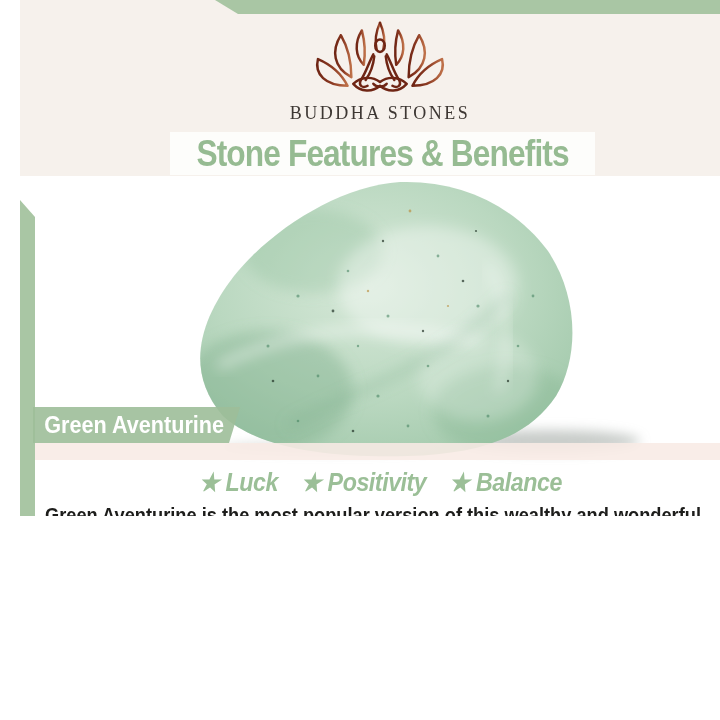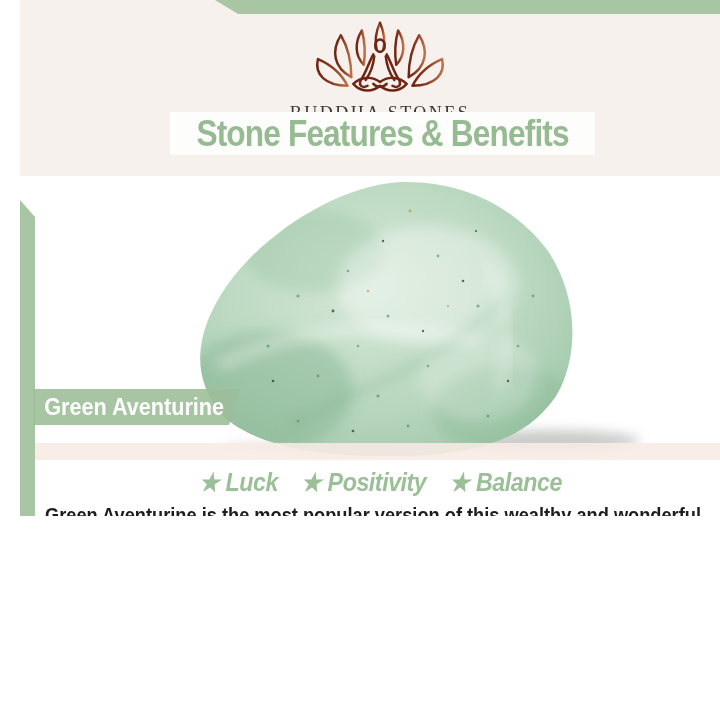--- a/index.html
+++ b/index.html
@@ -5,21 +5,21 @@
   html,body{margin:0;padding:0;background:#ffffff;}
   .canvas{position:relative;width:720px;height:516px;overflow:hidden;background:#ffffff;
           font-family:"Liberation Sans",sans-serif;margin-left:20px;}
 
   
   .header-cream{position:absolute;left:0;top:0;width:720px;height:176px;background:#f6f1ec;z-index:1;}
   .logo-wrap{position:absolute;left:0;top:18px;width:720px;display:flex;justify-content:center;z-index:3;}
   .brand-name{position:absolute;left:0;top:103px;width:720px;text-align:center;
       font-family:"Liberation Serif",serif;font-size:18px;letter-spacing:2.5px;color:#3d3733;z-index:3;}
 
-  .title-band{position:absolute;left:150px;top:112px;width:425px;height:43px;background:#fdfdfb;
+  .title-band{position:absolute;left:150px;top:132px;width:425px;height:43px;background:#fdfdfb;
       z-index:4;display:flex;align-items:center;justify-content:center;}
   .title-band span{font-size:36px;font-weight:bold;color:#96bb92;white-space:nowrap;
       transform:scaleX(0.88);letter-spacing:-1px;}
 
   
   .band{position:absolute;background:#a9c6a4;z-index:5;}
   .band-top{left:195px;top:0;width:525px;height:14px;
       clip-path:polygon(0 0,100% 0,100% 100%,23px 100%);}
   .band-right{left:705px;top:0;width:15px;height:546px;
       clip-path:polygon(0 0,100% 0,100% 100%,0 calc(100% - 23px));}
@@ -29,21 +29,21 @@
       clip-path:polygon(0 0,calc(100% - 5px) 0,calc(100% - 28px) 100%,0 100%);}
   .corner-cream{position:absolute;left:528px;top:700px;width:192px;height:20px;background:#f6f1ec;z-index:4;}
 
   
   .stone-svg{position:absolute;left:158px;top:176px;z-index:2;}
   .stone-shadow{position:absolute;left:440px;top:430px;width:180px;height:22px;border-radius:50%;
       background:rgba(110,120,114,0.38);filter:blur(6px);z-index:2;}
   .stone-shadow2{position:absolute;left:200px;top:440px;width:220px;height:14px;border-radius:50%;
       background:rgba(130,140,134,0.22);filter:blur(5px);z-index:2;}
 
-  .label-band{position:absolute;left:13px;top:389px;width:207px;height:36px;
+  .label-band{position:absolute;left:13px;top:407px;width:207px;height:36px;
       background:rgba(157,190,153,0.90);z-index:6;display:flex;align-items:center;
       clip-path:polygon(0 0,100% 0,calc(100% - 11px) 100%,0 100%);}
   .label-band span{font-size:23px;font-weight:bold;color:#ffffff;padding-left:12px;white-space:nowrap;
       transform:scaleX(0.94);transform-origin:left center;letter-spacing:0;}
 
   .pink-strip{position:absolute;left:15px;top:443px;width:705px;height:17px;
       background:rgba(248,235,229,0.88);z-index:7;}
 
   
   .benefits{position:absolute;left:0;top:468px;width:720px;text-align:center;z-index:8;

